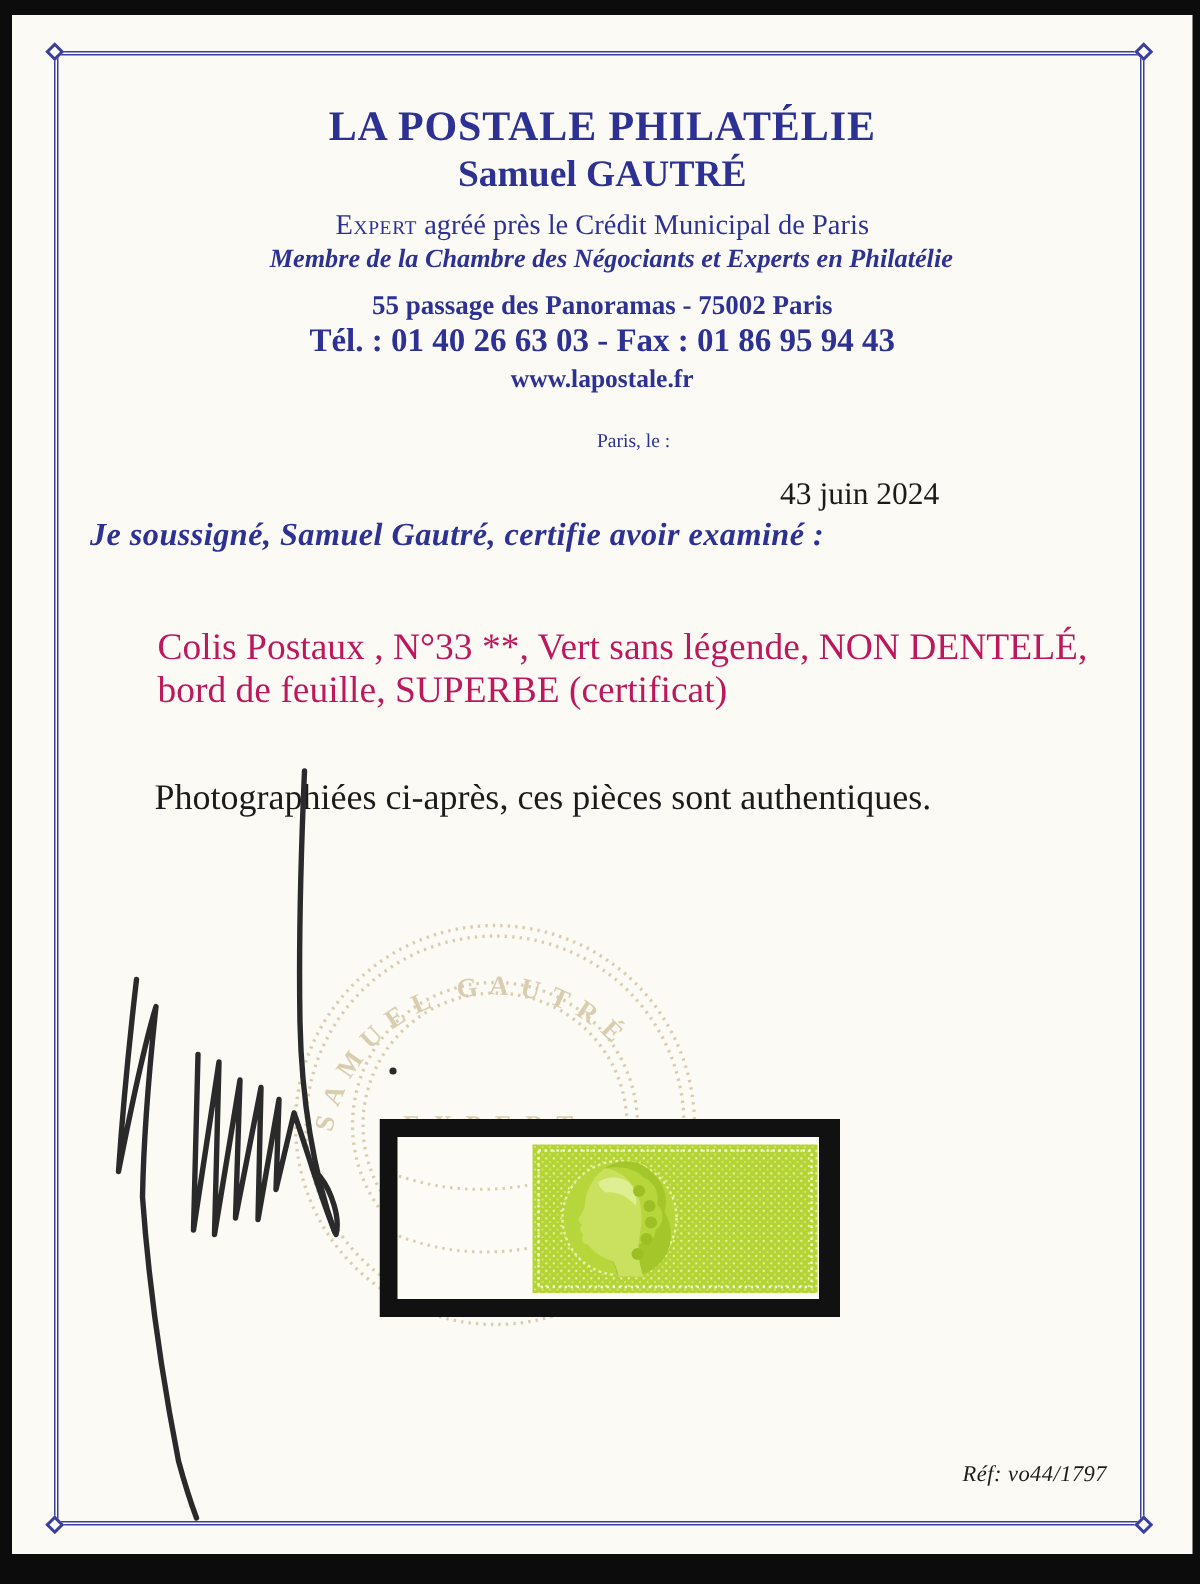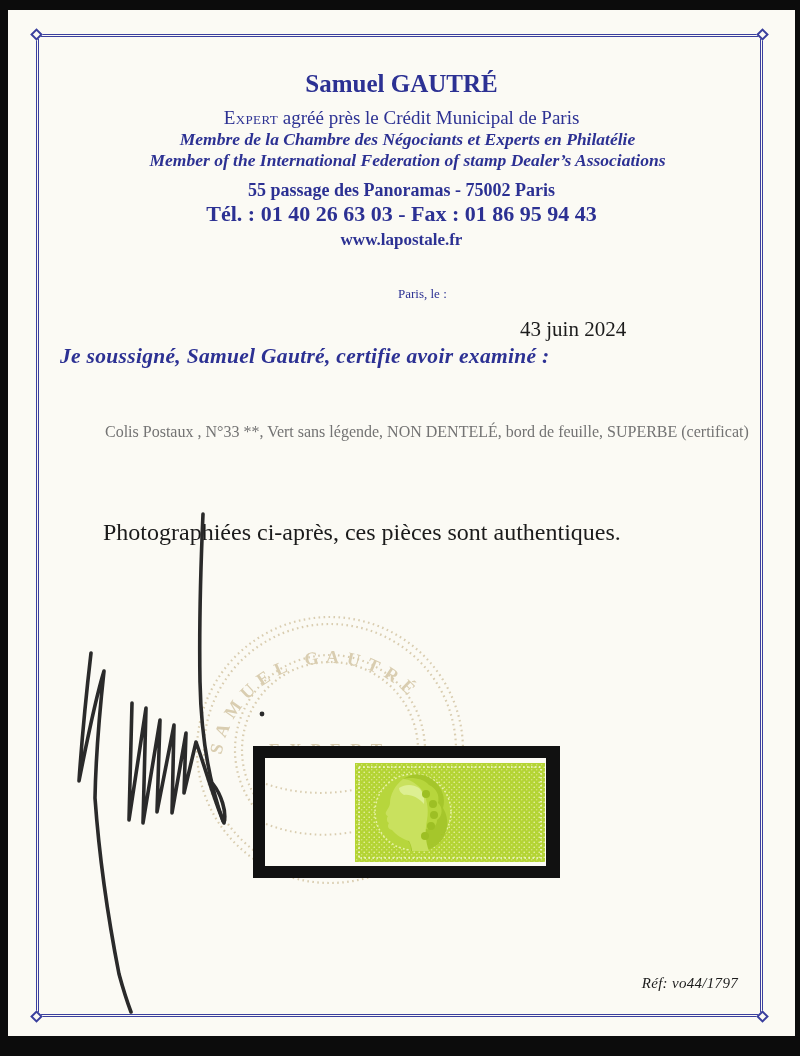--- a/index.html
+++ b/index.html
@@ -39,21 +39,21 @@
   .website{font-size:17px;font-weight:bold;margin-top:3px;}
 
   .place-line{position:absolute;left:390px;top:276px;font-size:13px;color:#2c3193;}
   .date-line{position:absolute;left:512px;top:307px;font-size:21px;color:#1b1b1b;}
   .declaration{
     position:absolute;left:52px;top:334px;font-size:21.5px;
     color:#2c3193;font-weight:bold;font-style:italic;letter-spacing:.3px;
   }
   .item-desc{
     position:absolute;left:97px;top:407px;width:652px;
-    font-size:16px;color:#737373;line-height:29px;
+    font-size:25px;color:#be185d;line-height:29px;
   }
   .auth-line{
     position:absolute;left:95px;top:509px;width:640px;
     font-size:24px;color:#1b1b1b;
   }
   .ref-line{
     position:absolute;right:57px;top:965px;
     font-size:15px;font-style:italic;color:#1b1b1b;letter-spacing:.3px;
   }
 
@@ -66,24 +66,24 @@
 
 <div class="page">
   <div class="paper">
     <div class="inner-border"></div>
     <div class="corner-knot knot-tl"></div>
     <div class="corner-knot knot-tr"></div>
     <div class="corner-knot knot-bl"></div>
     <div class="corner-knot knot-br"></div>
 
     <div class="header">
+      <div class="company">LA POSTALE PHILATÉLIE</div>
       <div class="expert-name">Samuel GAUTRÉ</div>
       <div class="expert-line"><span class="expert-word">Expert</span><span> agréé près le Crédit Municipal de Paris</span></div>
       <div class="membership">Membre de la Chambre des Négociants et Experts en Philatélie</div>
-      <div class="membership">Member of the International Federation of stamp Dealer’s Associations</div>
       <div class="address">55 passage des Panoramas - 75002 Paris</div>
       <div class="phone">Tél. : 01 40 26 63 03 - Fax : 01 86 95 94 43</div>
       <div class="website">www.lapostale.fr</div>
     </div>
 
     <div class="place-line">Paris, le :</div>
     <div class="date-line">43 juin 2024</div>
     <div class="declaration">Je soussigné, Samuel Gautré, certifie avoir examiné :</div>
     <div class="item-desc">Colis Postaux , N°33 **,  Vert sans légende, NON DENTELÉ, bord de feuille, SUPERBE (certificat)</div>
     <div class="auth-line">Photographiées ci-après, ces pièces sont authentiques.</div>

